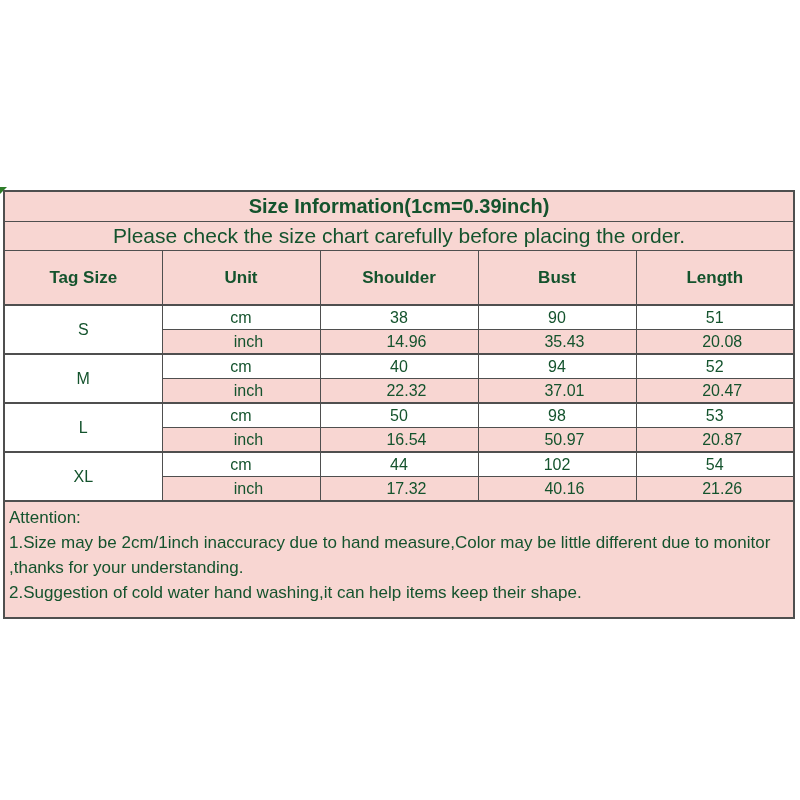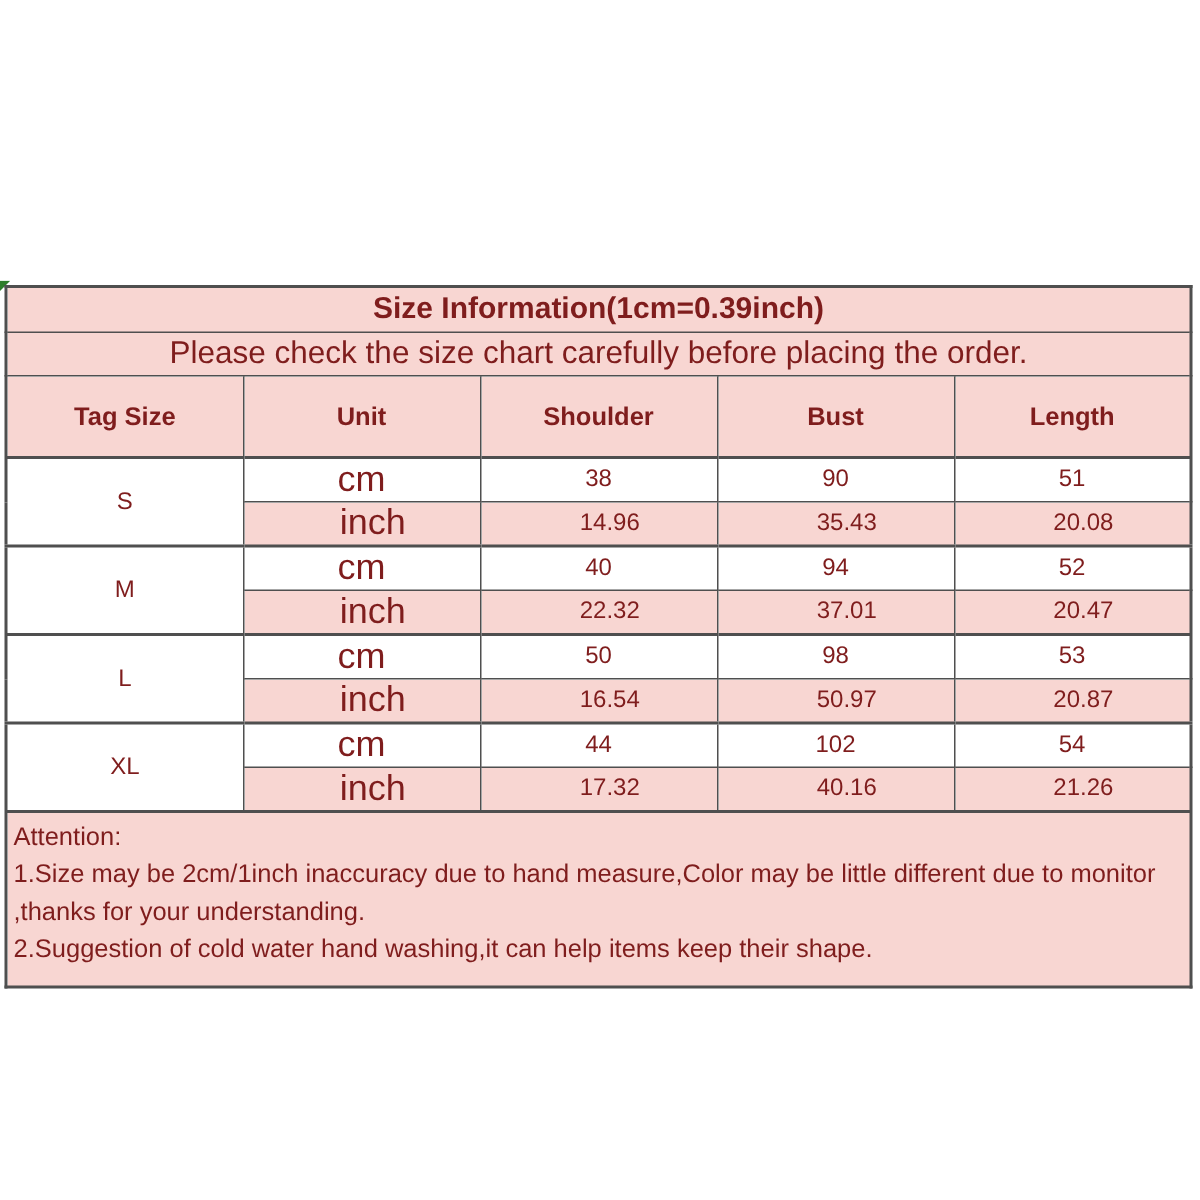--- a/index.html
+++ b/index.html
@@ -6,21 +6,21 @@
     margin: 0;
     padding: 0;
     background: #ffffff;
   }
   .canvas {
     position: relative;
     width: 800px;
     height: 800px;
     background: #ffffff;
     font-family: "Liberation Sans", sans-serif;
-    color: #7f1d1d;
+    color: #14532d;
     overflow: hidden;
   }
   .green-artifact {
     position: absolute;
     left: 0px;
     top: 187px;
     width: 7px;
     height: 7px;
     clip-path: polygon(0 0, 100% 0, 0 100%);
   }
@@ -57,21 +57,21 @@
     font-weight: bold;
     border-bottom: 2px solid #4f4f4f;
   }
   tr.data-row td {
     height: 23px;
     font-size: 16px;
     font-weight: normal;
     background: #ffffff;
   }
   tr.data-row td.unit-cell {
-    font-size: 24px;
+    font-size: 16px;
   }
   tr.data-row.inch-row td {
     border-top: 1px solid #8f8f8f;
   }
   tr.data-row.cm-row td {
     border-top: 2px solid #4f4f4f;
   }
   td.tag-cell {
     background: #ffffff !important;
     font-size: 19px;

